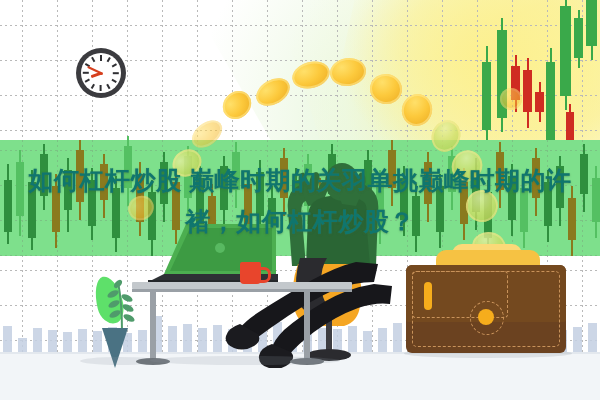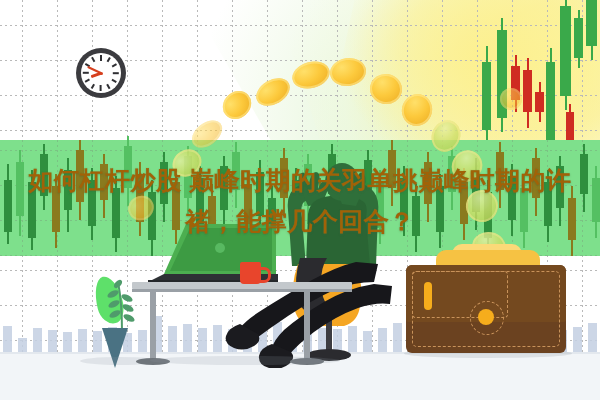--- a/index.html
+++ b/index.html
@@ -131,21 +131,21 @@
   .wallet-btn-ring{position:absolute;left:64px;top:36px;width:32px;height:32px;border-radius:50%;border:1.5px dashed #c8925a;}
   .wallet-strip{position:absolute;left:18px;top:17px;width:8px;height:28px;border-radius:4px;background:#f6ad1c;}
   .wallet-shadow{position:absolute;left:404px;top:349px;width:168px;height:9px;border-radius:50%;background:rgba(140,150,160,.22);}
   .wallet-cash{position:absolute;left:436px;top:250px;width:104px;height:22px;border-radius:10px 10px 0 0;background:#f6c243;}
   .wallet-cash2{position:absolute;left:452px;top:244px;width:70px;height:20px;border-radius:10px 10px 0 0;background:#fbd978;}
 
   
   #title{
     position:absolute;left:0;right:0;top:160px;
     text-align:center;
-    color:#a16207;
+    color:#0f766e;
     font-size:25px;
     font-weight:bold;
     line-height:41px;
     letter-spacing:.5px;
     padding:0 26px;
     box-sizing:border-box;
     text-shadow:0 1px 2px rgba(60,100,60,.35), 0 0 1px rgba(90,130,90,.45);
     white-space:normal;
   }
 
@@ -650,16 +650,16 @@
     <div class="wallet-flap"></div>
     <div class="wallet-stitch" style="left:6px;top:6px;right:6px;bottom:6px;"></div>
     <div class="wallet-stitch" style="left:6px;top:6px;width:94px;height:45px;border-radius:4px;"></div>
     <div class="wallet-strip"></div>
     <div class="wallet-btn-ring"></div>
     <div class="wallet-btn"></div>
   </div>
 
   <div id="title">
     <div>如何杠杆炒股 巅峰时期的关羽单挑巅峰时期的许</div>
-    <div>褚，能撑几个回合？</div>
+    <div>褚，如何杠杆炒股？</div>
   </div>
 
 </div>
 
 </body></html>

